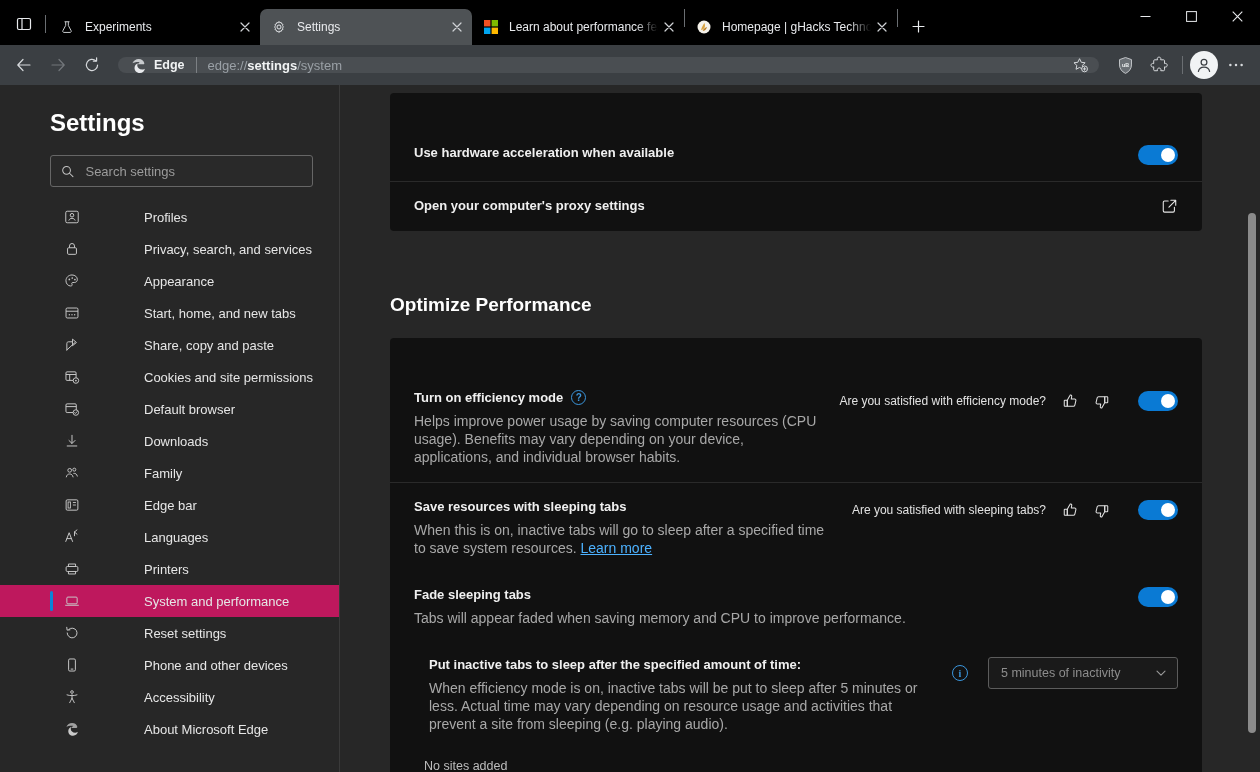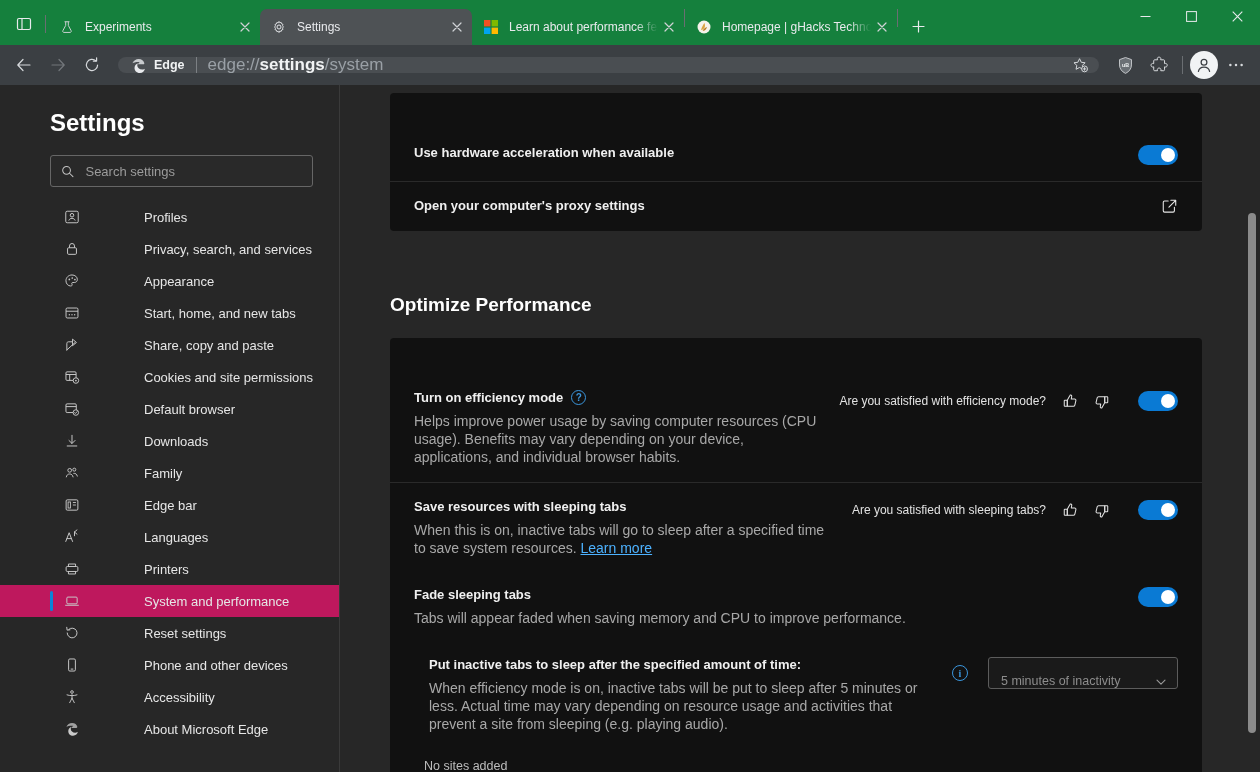--- a/index.html
+++ b/index.html
@@ -7,21 +7,21 @@
     width: 1260px; height: 772px;
     background: #202124;
     font-family: "Liberation Sans", sans-serif;
     overflow: hidden;
     -webkit-font-smoothing: antialiased;
   }
 
   
   .titlebar {
     height: 45px;
-    background: #15803d;
+    background: #000000;
     display: flex;
     align-items: flex-end;
     position: relative;
   }
   .tab-actions-btn {
     width: 30px; height: 30px;
     margin: 0 6px 6px 9px;
     display: flex; align-items: center; justify-content: center;
     border-radius: 4px;
     flex: 0 0 auto;
@@ -87,21 +87,21 @@
     background: #4a4e52;
     border-radius: 14px;
     display: flex; align-items: center;
     margin: 0 8px;
     padding: 0 6px 0 12px;
     min-width: 0;
   }
   .omni-brand { display:flex; align-items:center; gap:7px; flex:0 0 auto; }
   .omni-brand-label { font-size: 12.5px; color:#f1f3f4; font-weight:600; }
   .omni-sep { width:1px; height:16px; background:#7c8084; margin: 0 11px; flex:0 0 auto;}
-  .omni-url { font-size: 17px; color:#9aa0a6; flex:1 1 auto; white-space:nowrap; overflow:hidden; }
+  .omni-url { font-size: 13px; color:#9aa0a6; flex:1 1 auto; white-space:nowrap; overflow:hidden; }
   .omni-url b { color:#f1f3f4; font-weight:600; }
   .omni-right { display:flex; align-items:center; gap:2px; flex:0 0 auto; }
   .omni-icon-btn { width:26px; height:24px; display:flex; align-items:center; justify-content:center; border-radius:4px; color:#d7dadd;}
   .tb-sep { width:1px; height:18px; background:#6a6e72; margin:0 5px; flex:0 0 auto;}
   .avatar {
     width: 28px; height: 28px; border-radius: 50%;
     background: #f1f3f4; color: #3b3f43;
     display:flex; align-items:center; justify-content:center;
     flex:0 0 auto;
   }
@@ -223,21 +223,21 @@
     border: 1.3px solid #3a96dd; color: #3a96dd;
     font-size: 10px; font-weight: 700;
     display:flex; align-items:center; justify-content:center;
     flex:0 0 auto; margin-right: 20px;
     font-family: "Liberation Serif", serif;
   }
   .dropdown {
     width: 190px; height: 32px;
     border: 1px solid #5c5c5c; border-radius: 3px;
     background: #1a1a1a;
-    display: flex; align-items: flex-end; justify-content: space-between;
+    display: flex; align-items: center; justify-content: space-between;
     padding: 0 10px 0 12px;
     color: #8d8d8d; font-size: 12.5px;
   }
   .btn {
     min-width: 42px; height: 32px;
     border: 1px solid #7a7a7a; border-radius: 3px;
     background: transparent; color: #e9e9e9; font-size: 12.5px;
     padding: 0 12px;
     font-family: "Liberation Sans", sans-serif;
   }

